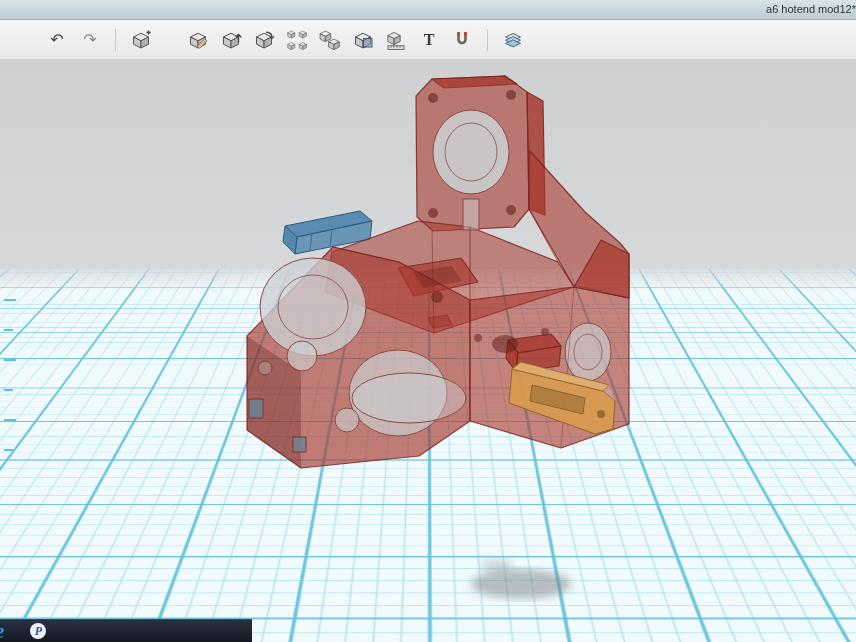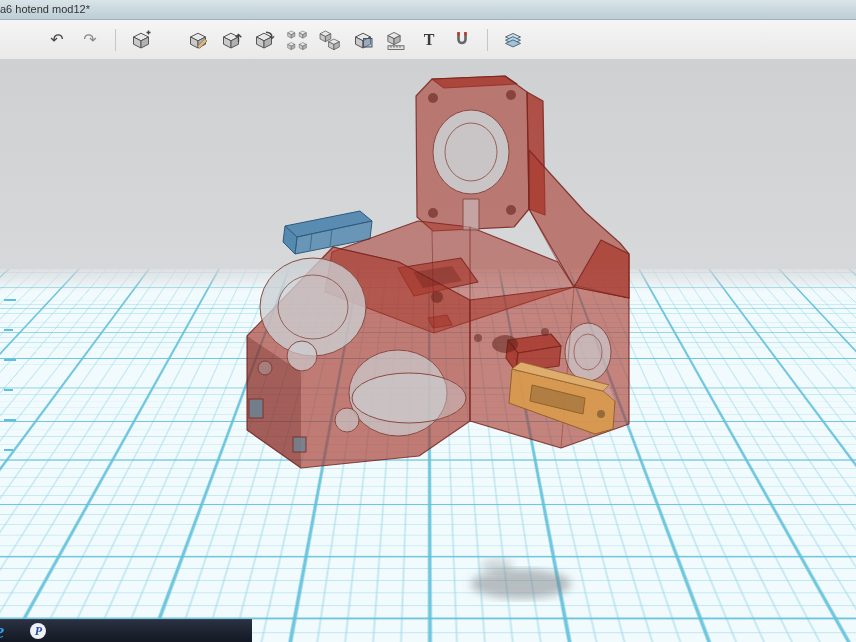--- a/index.html
+++ b/index.html
@@ -3,21 +3,21 @@
 <meta charset="utf-8">
 <style>
   html,body{margin:0;padding:0;}
   body{
     width:856px;height:642px;overflow:hidden;position:relative;
     font-family:"Liberation Sans",sans-serif;background:#dadbdc;
     -webkit-user-select:none;user-select:none;
   }
   
   .titlebar{
-    height:19px;line-height:19px;text-align:left;font-size:11px;color:#333;
+    height:19px;line-height:19px;text-align:right;font-size:11px;color:#333;
     background:linear-gradient(180deg,#d9e4e9 0%,#bccdd5 100%);
     border-bottom:1px solid #9fb2ba;
   }
   
   .toolbar{
     height:39px;display:flex;align-items:center;
     background:linear-gradient(180deg,#f5f5f5 0%,#e9e9e9 100%);
     border-bottom:1px solid #c2c2c2;
     padding-left:44px;gap:7px;
   }

